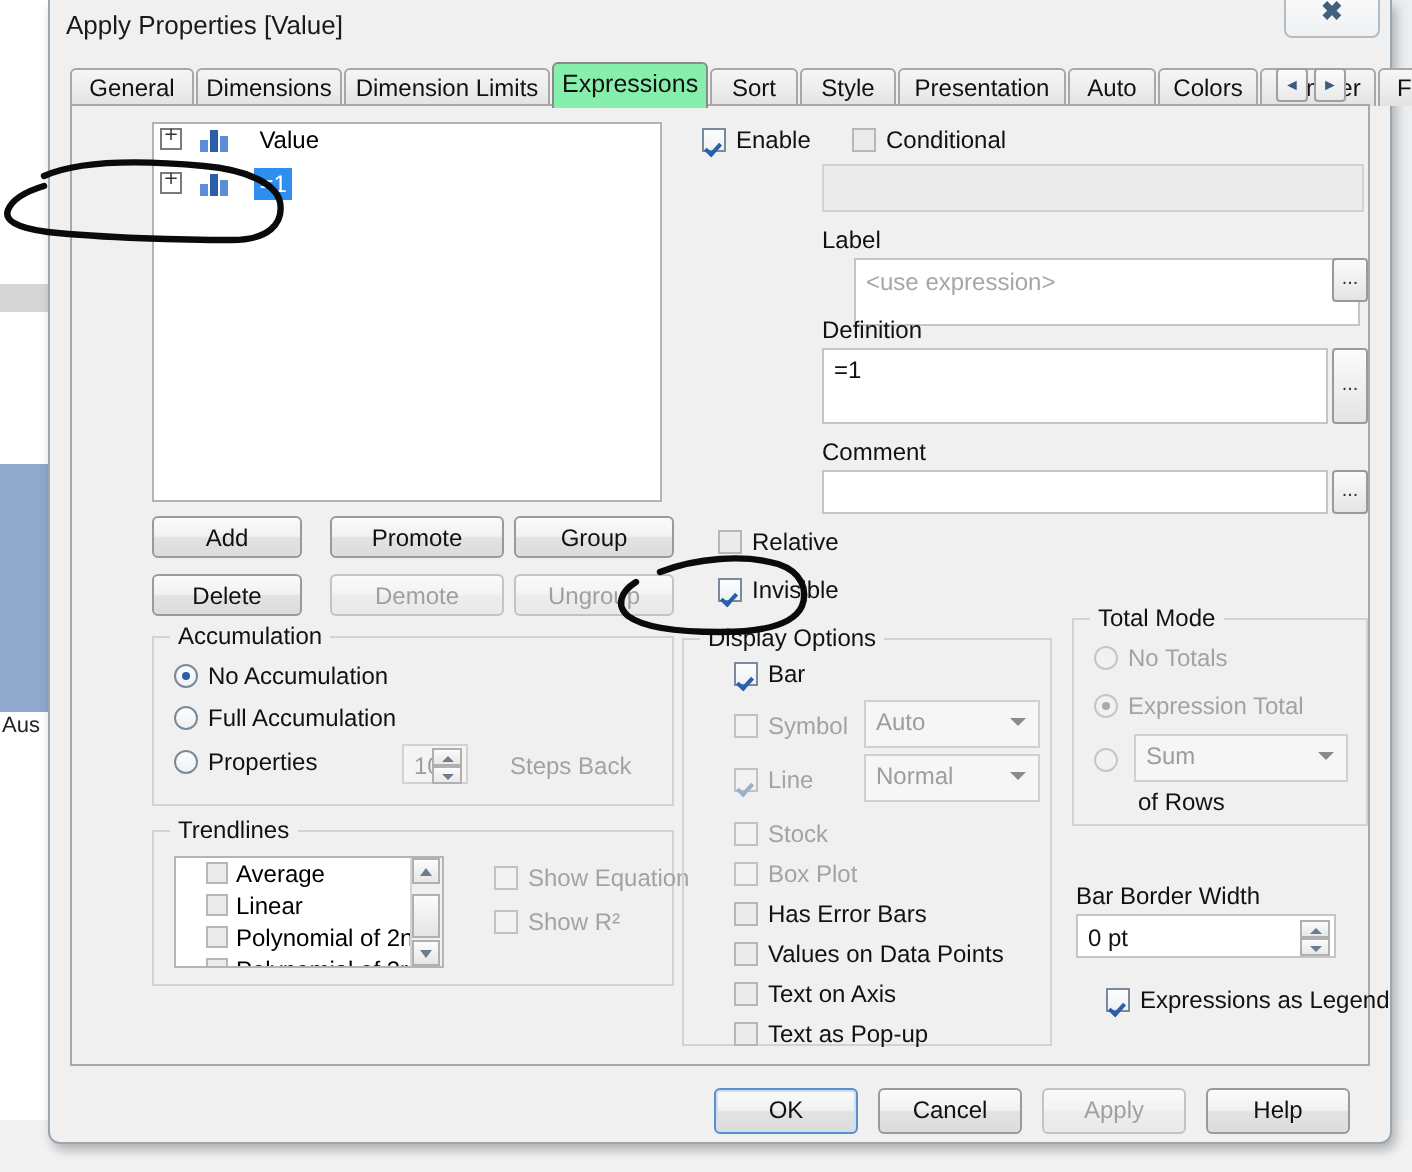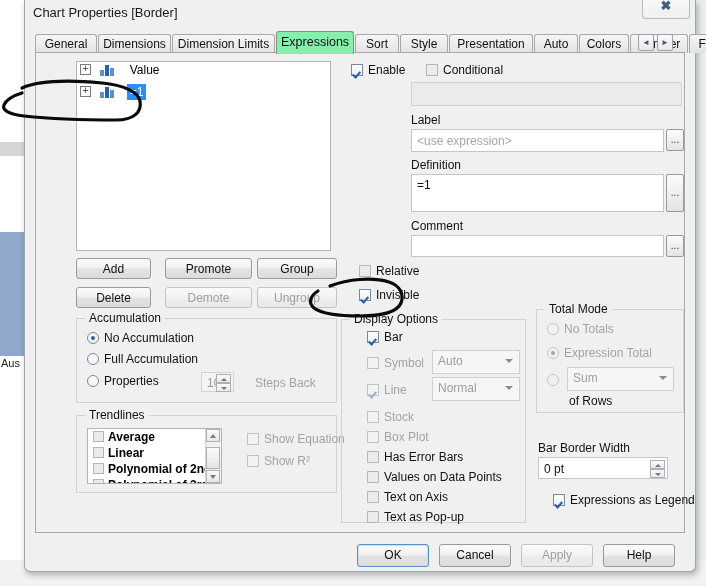--- a/index.html
+++ b/index.html
@@ -175,21 +175,21 @@
   .spin-b i{
     position:absolute;left:4px;width:0;height:0;border-left:3px solid transparent;border-right:3px solid transparent;
   }
   .spin-b.up i{top:3px;border-bottom:3px solid #6b7d8e;}
   .spin-b.dn i{top:3px;border-top:3px solid #6b7d8e;}
 
   
   .listbox{
     position:absolute;background:#ffffff;border:1px solid #b4b4b4;box-sizing:border-box;overflow:hidden;
   }
-  .list-item{position:relative;height:16px;line-height:16px;font-size:12px;padding-left:5px;white-space:nowrap;font-weight:bold;}
+  .list-item{position:relative;height:16px;line-height:16px;font-size:12px;padding-left:15px;white-space:nowrap;}
   .list-item .box{
     display:inline-block;width:11px;height:11px;vertical-align:-1px;margin-right:4px;
     border:1px solid #b7b7b7;background:#ebebeb;box-sizing:border-box;
   }
   .vscroll{position:absolute;right:0;top:0;width:15px;bottom:0;background:#f0f0f0;border-left:1px solid #d4d4d4;}
   .vscroll .sb{
     position:absolute;left:0;width:14px;height:13px;box-sizing:border-box;
     background:linear-gradient(to bottom,#fcfcfc,#e6e6e6);border:1px solid #b0b0b0;cursor:pointer;
   }
   .vscroll .sb.top{top:0;}
@@ -217,21 +217,21 @@
   <div class="bg-white-panel"></div>
   <div class="bg-gray-band"></div>
   <div class="bg-blue-sel"></div>
   <div class="bg-blue-edge"></div>
   <div class="bg-aus">Aus</div>
   <div class="bg-bottom-strip"></div>
 
   <div class="dialog">
 
     <div class="titlebar">
-      <div class="title-text">Chart Properties [Border]</div>
+      <div class="title-text">Apply Properties [Value]</div>
       <div class="close-btn">
         <div class="close-glyph">✖</div>
       </div>
     </div>
 
     <div class="tabstrip">
       <div class="tab" style="left:0px;width:62px;">General</div>
       <div class="tab" style="left:63px;width:73px;">Dimensions</div>
       <div class="tab" style="left:137px;width:103px;">Dimension Limits</div>
       <div class="tab active" style="left:241px;width:78px;">Expressions</div>
@@ -330,21 +330,21 @@
 
       <div class="chk" style="left:300px;top:10px;">
         <span class="box checked"></span><span>Enable</span>
       </div>
       <div class="chk" style="left:375px;top:10px;">
         <span class="box flat"></span><span>Conditional</span>
       </div>
       <div class="field dis" style="left:375px;top:29px;width:271px;height:24px;"></div>
 
       <div class="lbl" style="left:375px;top:60px;">Label</div>
-      <div class="field ph" style="left:375px;top:76px;width:253px;height:23px;line-height:16px;">&lt;use expression&gt;</div>
+      <div class="field ph" style="left:391px;top:76px;width:253px;height:34px;line-height:16px;">&lt;use expression&gt;</div>
       <div class="ellipsis-btn" style="left:630px;top:76px;width:18px;height:22px;line-height:20px;">...</div>
 
       <div class="lbl" style="left:375px;top:105px;">Definition</div>
       <div class="field" style="left:375px;top:121px;width:253px;height:38px;">=1</div>
       <div class="ellipsis-btn" style="left:630px;top:121px;width:18px;height:38px;line-height:36px;">...</div>
 
       <div class="lbl" style="left:375px;top:166px;">Comment</div>
       <div class="field" style="left:375px;top:182px;width:253px;height:22px;"></div>
       <div class="ellipsis-btn" style="left:630px;top:182px;width:18px;height:22px;line-height:20px;">...</div>
 

